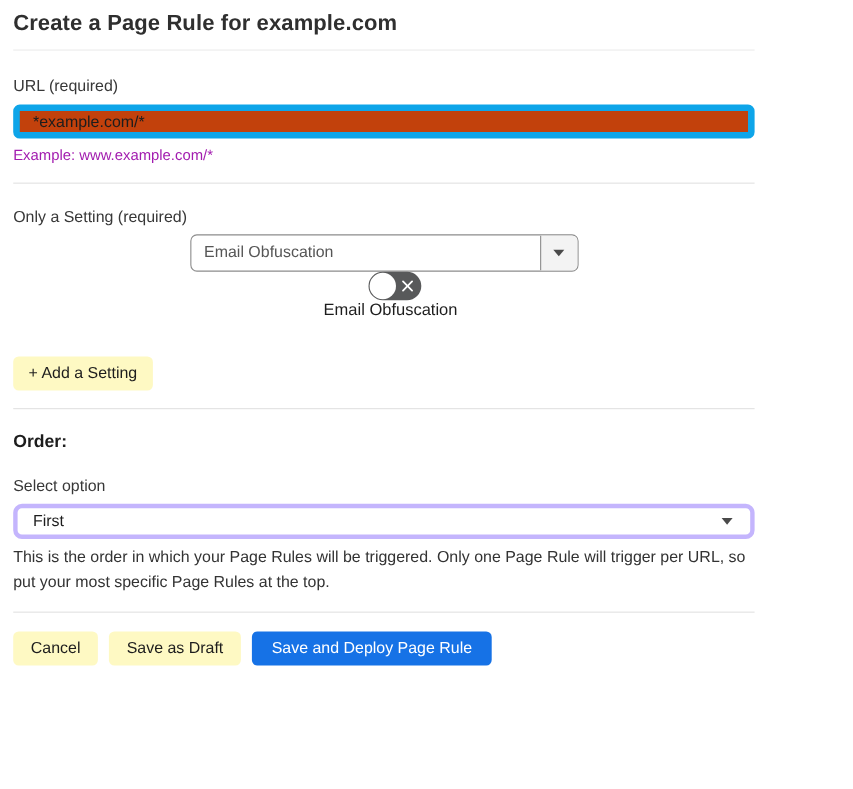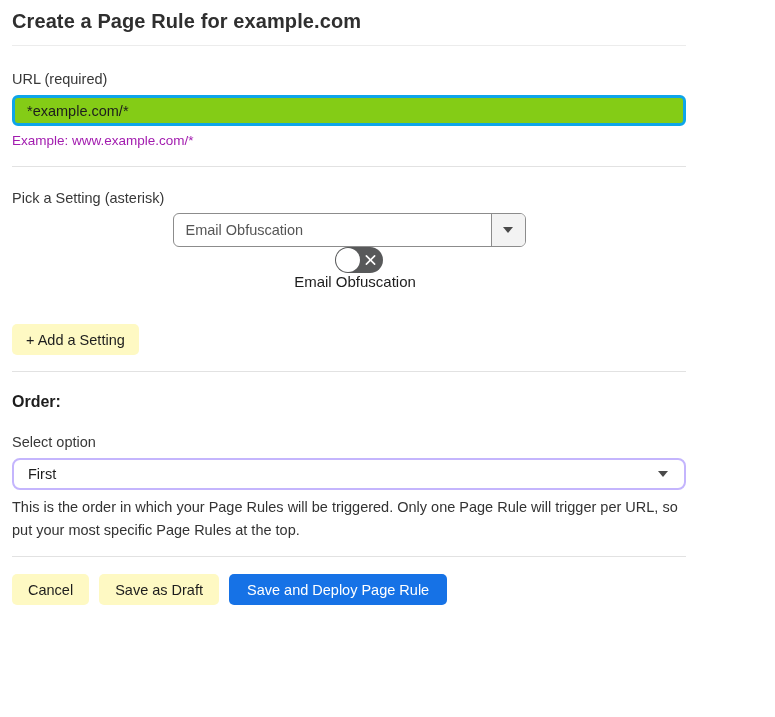--- a/index.html
+++ b/index.html
@@ -59,22 +59,22 @@
   .field-label {
     margin-top: 25px;
     font-size: 14.5px;
     color: #383838;
   }
   .url-input {
     display: block;
     margin-top: 8px;
     width: 100%;
     height: 31px;
-    background: #84cc16;
-    border: 3px solid #0ea5e9;
+    background: #c2410c;
+    border: 6px solid #0ea5e9;
     border-radius: 6px;
     padding: 0 12px;
     font-family: "Liberation Sans", sans-serif;
     font-size: 14.5px;
     color: #1d1d1d;
     outline: none;
   }
   .example-text {
     margin-top: 7px;
     font-size: 13.5px;
@@ -189,21 +189,21 @@
   .add-setting-btn {
     margin-top: 34px;
     padding: 0 14px;
   }
 
   
   .order-select {
     margin-top: 8px;
     width: 100%;
     height: 32px;
-    border: 2px solid #c4b5fd;
+    border: 4px solid #c4b5fd;
     border-radius: 8px;
     background: #ffffff;
     display: flex;
     align-items: center;
     justify-content: space-between;
     padding: 0 16px 0 14px;
     cursor: pointer;
   }
   .order-select .select-text {
     font-size: 14.5px;
@@ -234,21 +234,21 @@
   <hr class="divider divider-light div-a">
 
 
   <div class="field-label">URL (required)</div>
   <input class="url-input" type="text" value="*example.com/*" style="">
   <div class="example-text">Example: www.example.com/*</div>
 
   <hr class="divider div-b">
 
 
-  <div class="label-secondary">Pick a Setting (asterisk)</div>
+  <div class="label-secondary">Only a Setting (required)</div>
 
   <div class="setting-row">
     <div class="setting-select">
       <span class="select-text">Email Obfuscation</span>
       <span class="select-caret-area">
         <span class="caret-down"></span>
       </span>
     </div>
 
     <div class="toggle">

